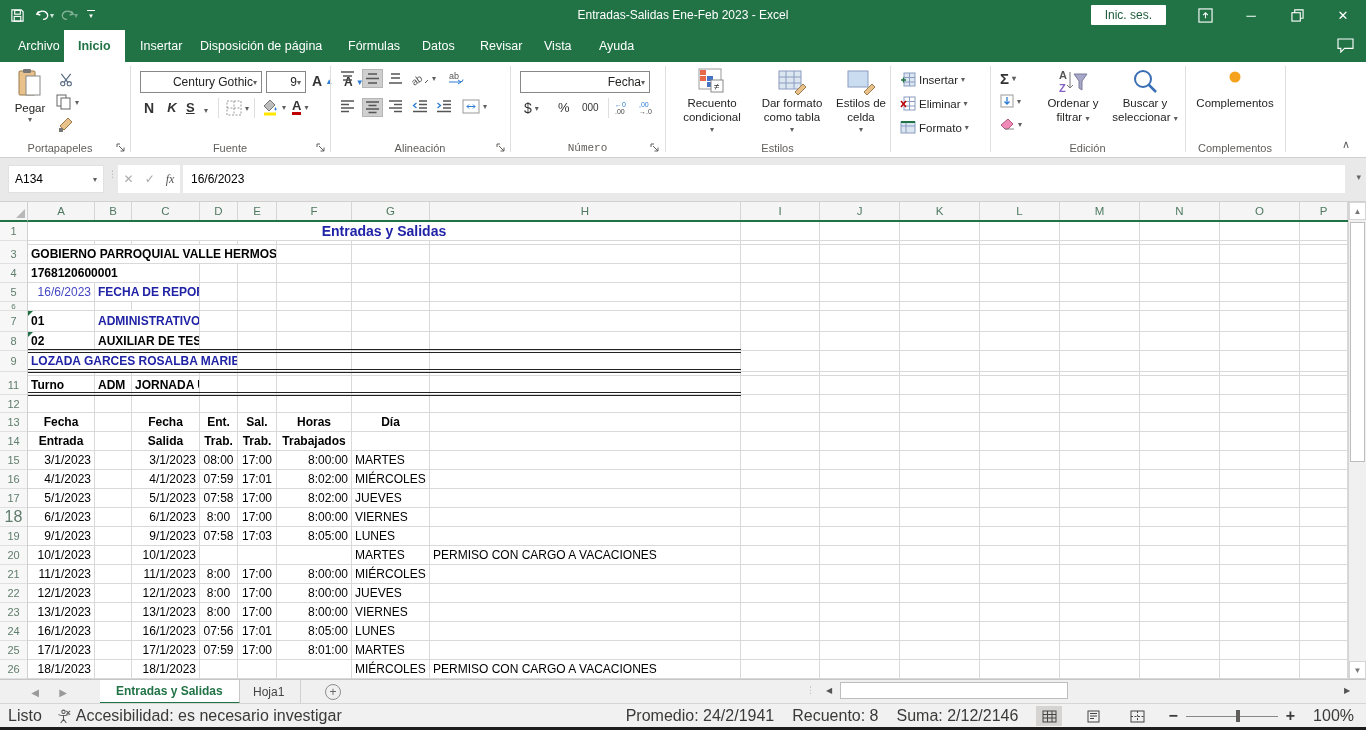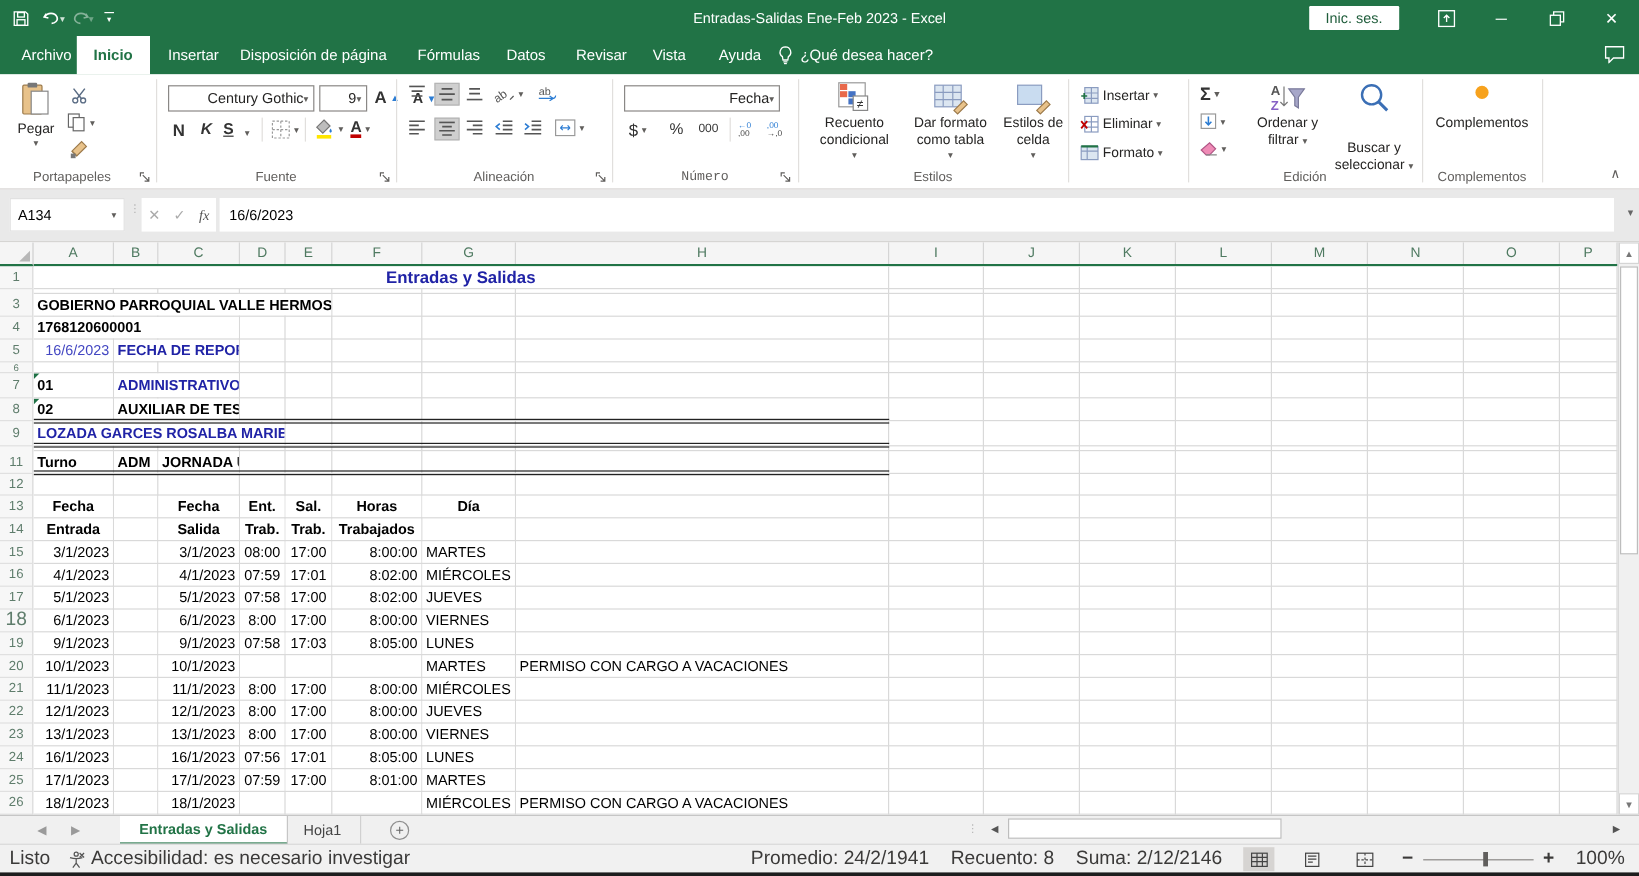--- a/index.html
+++ b/index.html
@@ -142,27 +142,20 @@
   <div id="tabrow">
     <div class="rtab" style="left:4px;">Archivo</div>
     <div class="rtab active" style="left:64px;">Inicio</div>
     <div class="rtab" style="left:126px;">Insertar</div>
     <div class="rtab" style="left:186px;">Disposición de página</div>
     <div class="rtab" style="left:334px;">Fórmulas</div>
     <div class="rtab" style="left:408px;">Datos</div>
     <div class="rtab" style="left:466px;">Revisar</div>
     <div class="rtab" style="left:530px;">Vista</div>
     <div class="rtab" style="left:585px;">Ayuda</div>
-    <div id="tellme" style="left:648px;">
-      <svg width="13" height="16" viewBox="0 0 13 16">
-          <path d="M6.5 1 a4.5 4.5 0 0 1 2.5 8.2 L8.5 12 h-4 L4 9.2 A4.5 4.5 0 0 1 6.5 1 Z" fill="none" stroke="#fff" stroke-width="1.1"></path>
-          <path d="M4.8 13.5 h3.4 M5.3 15 h2.4" stroke="#fff" stroke-width="1.1"></path>
-        </svg>
-      <span>¿Qué desea hacer?</span>
-    </div>
     <div style="position:absolute; right:12px; top:8px;"><svg width="17" height="15" viewBox="0 0 18 16">
           <path d="M1 1 h16 v10 h-9 l-4 4 v-4 h-3 z" fill="none" stroke="#fff" stroke-width="1.2"></path>
         </svg></div>
   </div>
 
   <div id="ribbon">
 
     <div class="bigbtn" style="left:8px; top:6px; width:44px;">
       <svg class="icon" width="26" height="30" viewBox="0 0 26 30">
         <rect x="2" y="3" width="16" height="24" rx="1" fill="#e8c28a" stroke="#9c7a4b"></rect>
@@ -423,21 +416,21 @@
     </div>
     <div class="bigbtn" style="left:1040px; top:6px; width:66px;">
       <svg class="icon" width="30" height="28" viewBox="0 0 30 28">
         <text x="1" y="11" font-size="11" font-weight="bold" fill="#555">A</text>
         <text x="1" y="24" font-size="11" font-weight="bold" fill="#8661c5">Z</text>
         <path d="M12 4 V20 M9 17 L12 20 L15 17" stroke="#777" fill="none"></path>
         <path d="M16 6 H29 L24 13 V22 L21 20 V13 Z" fill="#a7a7c9" stroke="#7a7a9a"></path>
       </svg>
       <span class="ribtxt"><span>Ordenar y filtrar</span> <span class="dd">▾</span></span>
     </div>
-    <div class="bigbtn" style="left:1108px; top:6px; width:74px;gap:21px;">
+    <div class="bigbtn" style="left:1108px; top:6px; width:74px;">
       <svg class="icon" width="28" height="28" viewBox="0 0 28 28">
           <circle cx="12" cy="11" r="8" fill="none" stroke="#3b6fb5" stroke-width="2"></circle>
           <path d="M17.5 16.5 L25 24" stroke="#3b6fb5" stroke-width="2.5"></path>
         </svg>
       <span class="ribtxt"><span>Buscar y seleccionar</span> <span class="dd">▾</span></span>
     </div>
     <div class="group-label" style="left:990px; width:195px;">Edición</div>
     <div class="gdiv" style="left:1185px;"></div>
 
     <div class="bigbtn" style="left:1195px; top:8px; width:80px;">

